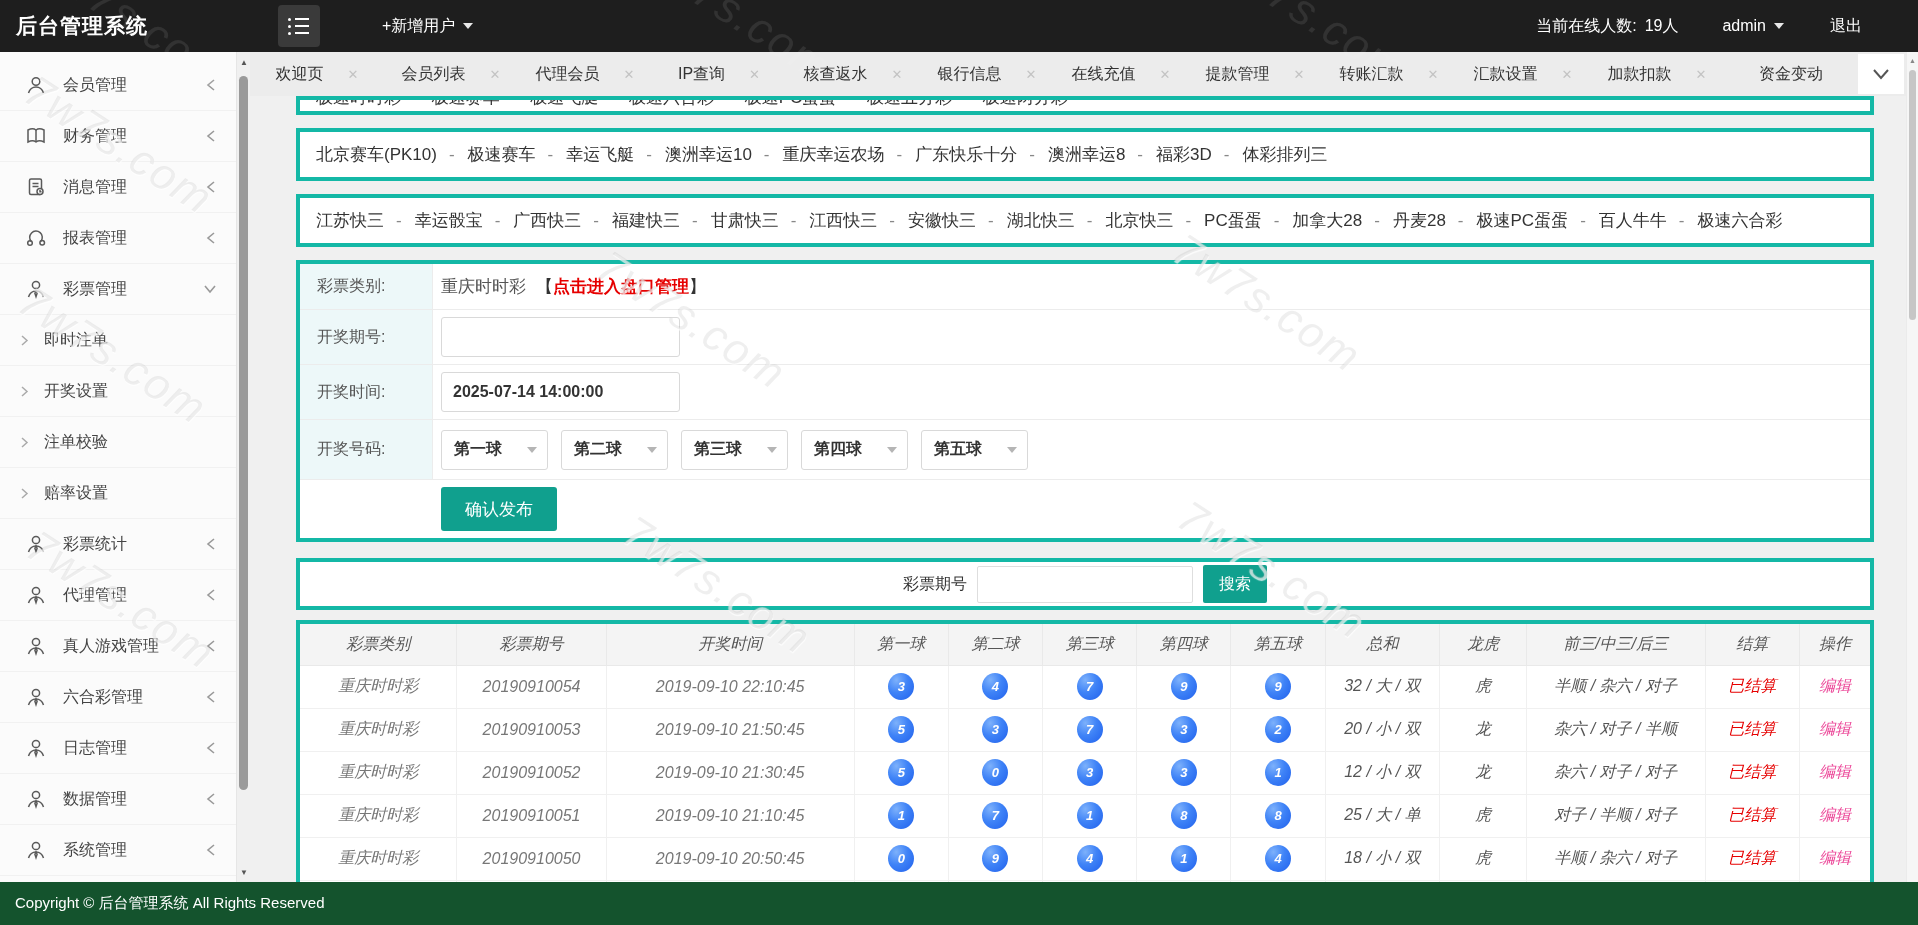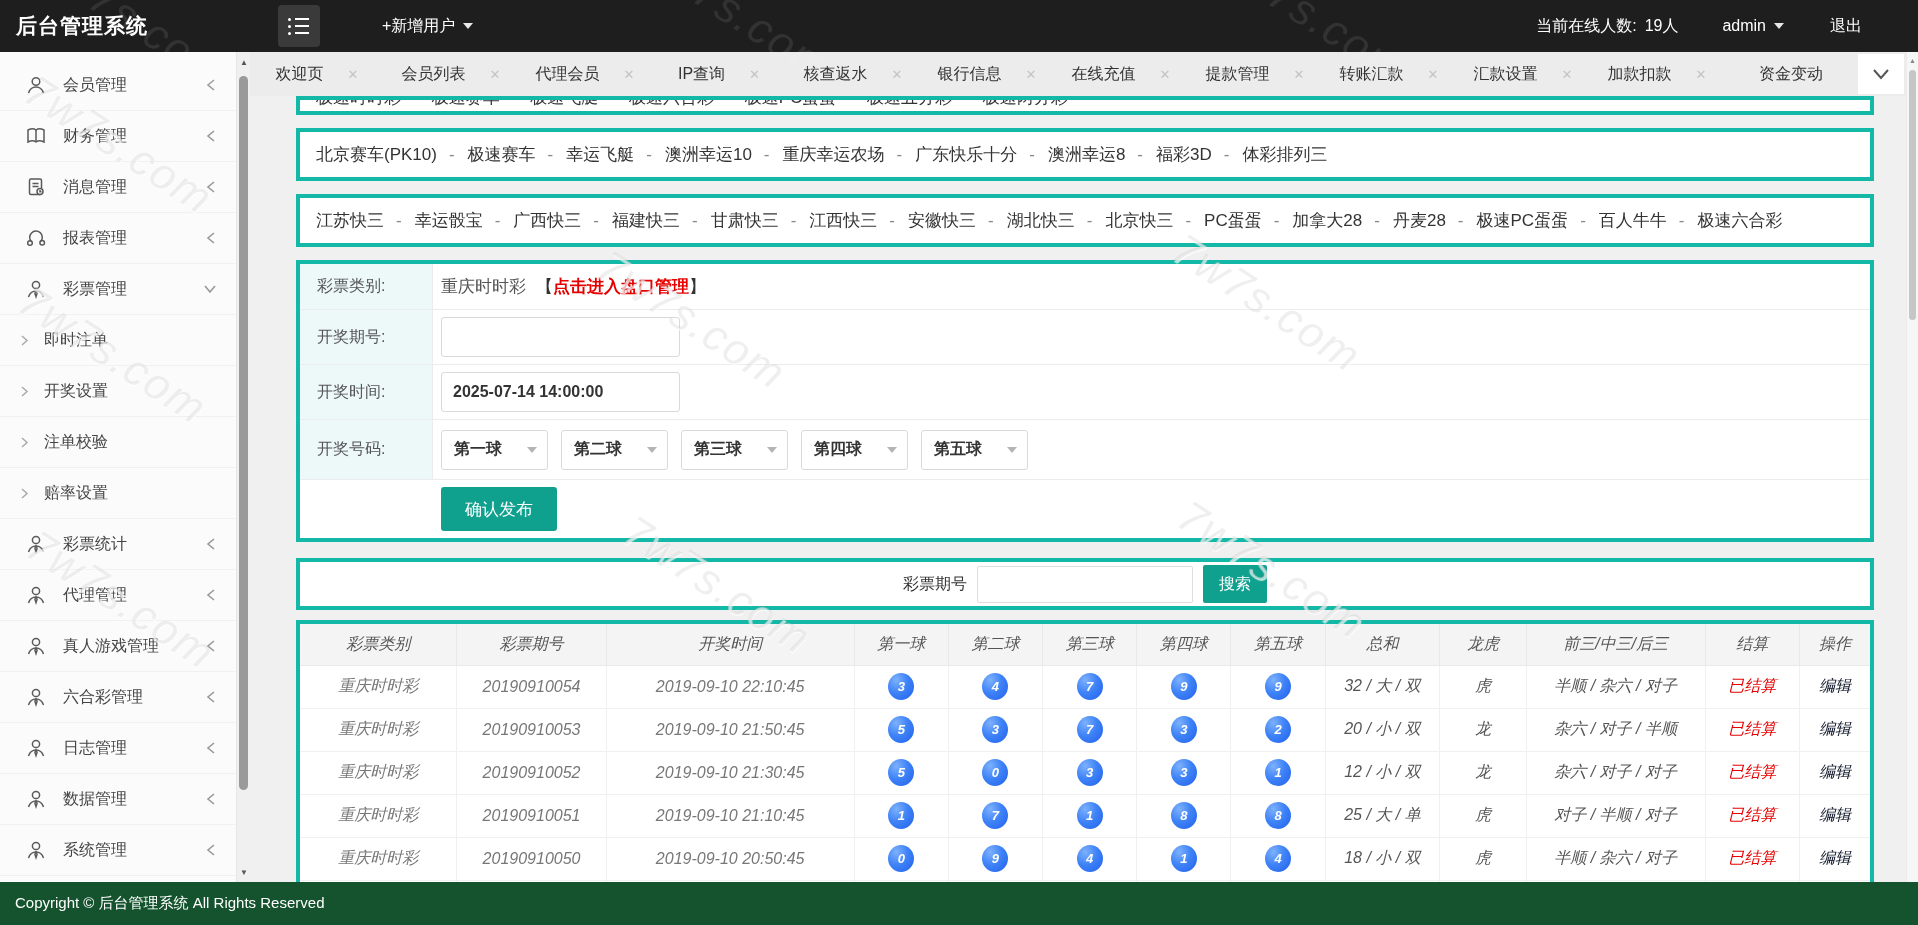--- a/index.html
+++ b/index.html
@@ -88,21 +88,21 @@
 
   
   .table-card { margin-top:10px;font-style:italic; }
   table { width:100%; border-collapse:collapse; table-layout:fixed; font-size:16px; }
   th { height:41px; background:#f4f4f4; color:#555; font-weight:normal; border-right:1px solid #e9e9e9; border-bottom:1px solid #e9e9e9; text-align:center; }
   td { height:43px; text-align:center; color:#777; border-right:1px solid #f0f0f0; border-bottom:1px solid #f0f0f0; }
   th:last-child, td:last-child { border-right:none; }
   td.dk { color:#555; }
   .ball { display:inline-block; width:26px; height:27px; border-radius:50%; background:radial-gradient(ellipse at 32% 26%, #7db1fb 0%, #3f83f7 45%, #2060ec 100%); color:#fff; font-size:13px; font-weight:bold; line-height:27px; text-align:center; }
   .status-settled { color:#e60000; }
-  .action-link { color:#0f172a; cursor:pointer; }
+  .action-link { color:#ec4899; cursor:pointer; }
 
   
   .footer { flex:0 0 43px; background:#14532d; color:#fff; display:flex; align-items:center; padding-left:15px; font-size:15px; position:relative; z-index:5; }
 
   
   .wm { position:absolute; font-size:44px; font-style:italic; letter-spacing:2px; transform:rotate(33deg); pointer-events:none; z-index:40; color:rgba(125,125,125,0.12); text-shadow:1px 1px 1px rgba(255,255,255,0.75); white-space:nowrap; }
   .wm.light { color:rgba(255,255,255,0.09); text-shadow:none; z-index:41; }
 </style>
 </head>
 <body>

